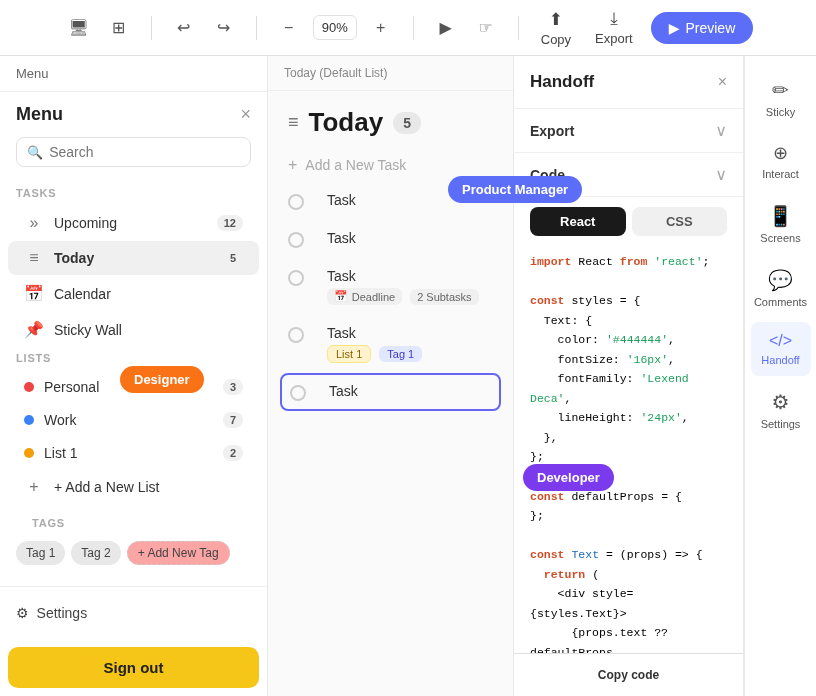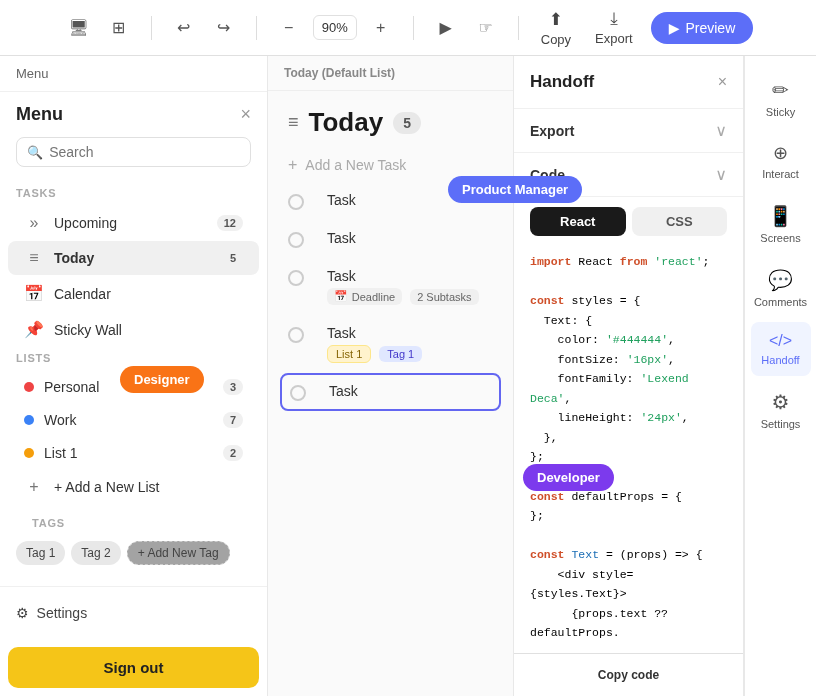--- a/index.html
+++ b/index.html
@@ -74,40 +74,40 @@
 
     .lists-section { margin-top: 4px; }
     .list-dot { width: 10px; height: 10px; border-radius: 50%; }
 
     .tags-section { margin-top: 12px; padding: 0 16px; }
     .tags-row { display: flex; gap: 6px; flex-wrap: wrap; margin-top: 6px; }
     .tag-chip {
       background: #e8e8e8; color: #444; font-size: 12px; padding: 4px 10px;
       border-radius: 14px; border: none; cursor: pointer;
     }
-    .tag-add { background: #a3a3a3; border: 1px dashed #ccc; }
+    .tag-add { background: #fca5a5; border: 1px dashed #ccc; }
 
     .bottom-settings {
       padding: 12px 16px; border-top: 1px solid #f0f0f0; margin-top: auto;
     }
     .settings-item { display: flex; align-items: center; gap: 8px; font-size: 14px; color: #444; cursor: pointer; padding: 6px 0; }
 
     .sign-out-btn {
       width: calc(100% - 16px); margin: 8px 8px; padding: 12px;
       background: #f5c518; border: none; border-radius: 10px; font-size: 15px;
       font-weight: 600; cursor: pointer; color: #222;
     }
 
     
     .middle-panel {
       flex: 1; background: #fafafa; border-right: 1px solid #e8e8e8;
       display: flex; flex-direction: column; position: relative;
     }
     .panel-header-bar {
-      padding: 10px 16px; font-size: 12px; color: #888; border-bottom: 1px solid #eee; font-weight: bold;
+      padding: 10px 16px; font-size: 12px; color: #888; border-bottom: 1px solid #eee;
     }
     .today-header {
       display: flex; align-items: center; padding: 16px 20px 10px;
       gap: 10px;
     }
     .today-menu-icon { font-size: 18px; color: #777; cursor: pointer; }
     .today-title { font-size: 26px; font-weight: 800; color: #1a1a1a; }
     .today-count {
       background: #e8e8e8; color: #555; font-size: 14px; font-weight: 700;
       padding: 3px 10px; border-radius: 12px;
@@ -424,20 +424,21 @@
       <div>&nbsp;&nbsp;&nbsp;&nbsp;fontSize: <span class="str">'16px'</span>,</div>
       <div>&nbsp;&nbsp;&nbsp;&nbsp;fontFamily: <span class="str">'Lexend Deca'</span>,</div>
       <div>&nbsp;&nbsp;&nbsp;&nbsp;lineHeight: <span class="str">'24px'</span>,</div>
       <div>&nbsp;&nbsp;},</div>
       <div>};</div>
       <div>&nbsp;</div>
       <div><span class="kw">const</span> defaultProps = {</div>
       <div>};</div>
       <div>&nbsp;</div>
       <div><span class="kw">const</span> <span class="fn">Text</span> = (props) =&gt; {</div>
+      <div>&nbsp;&nbsp;<span class="kw">return</span> (</div>
       <div>&nbsp;&nbsp;&nbsp;&nbsp;&lt;div style={styles.Text}&gt;</div>
       <div>&nbsp;&nbsp;&nbsp;&nbsp;&nbsp;&nbsp;{props.text ?? defaultProps.</div>
 
     </div>
     <button class="copy-code-btn">Copy code</button>
   </div>
 
   <div class="far-right-toolbar">
     <button class="rt-btn">
       <span class="rt-icon">✏</span>

